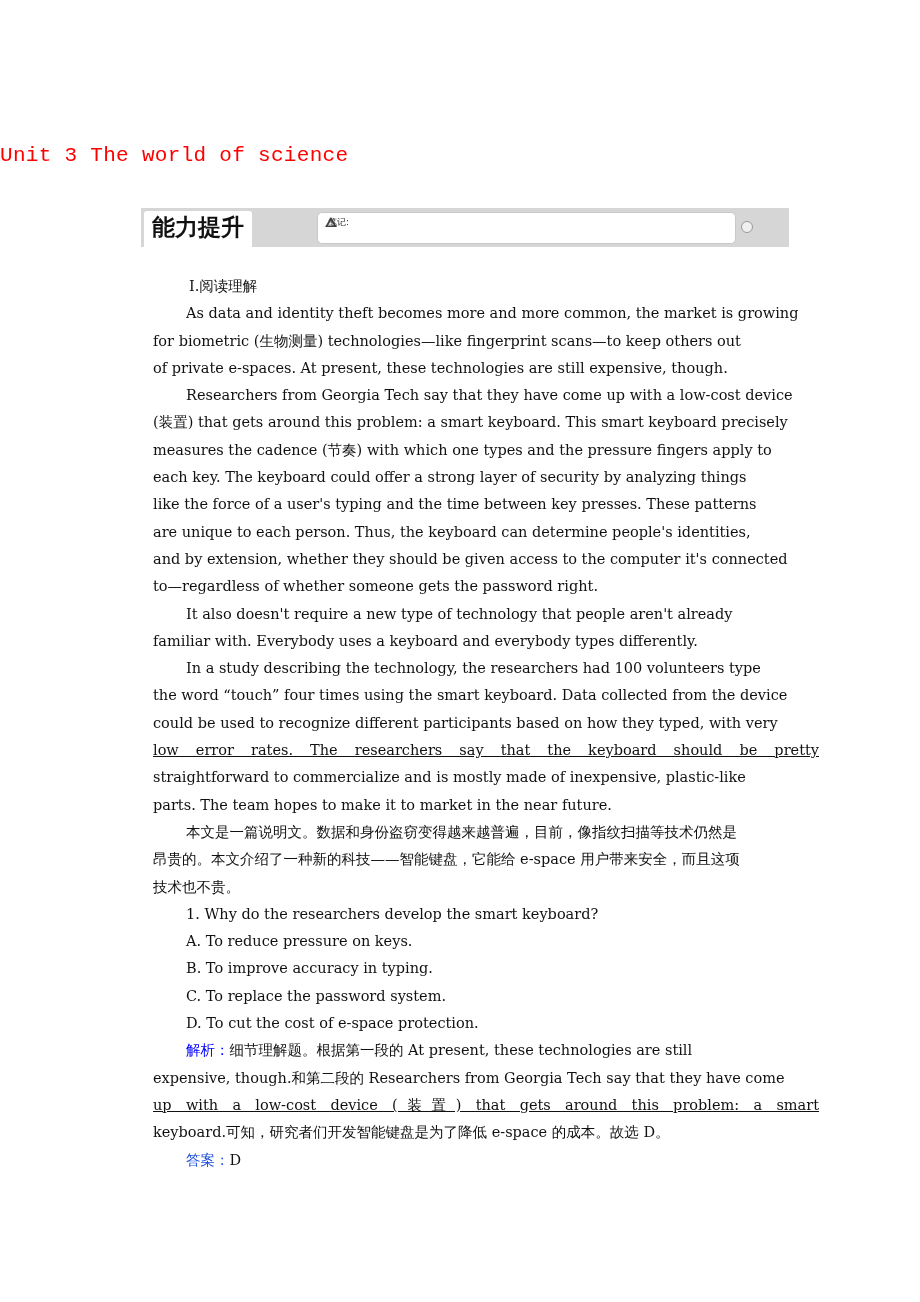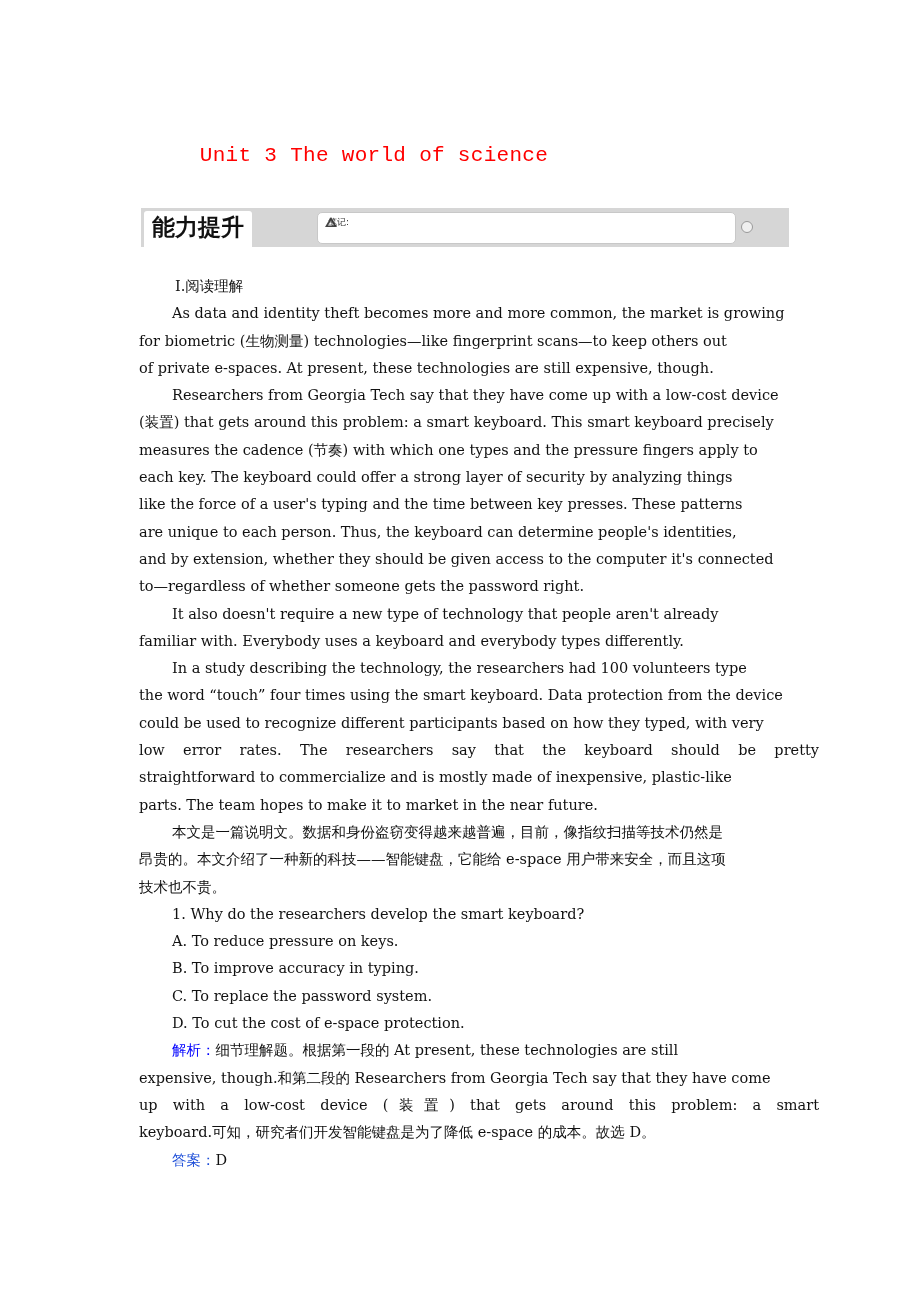--- a/index.html
+++ b/index.html
@@ -1,38 +1,38 @@
 <!DOCTYPE html>
 <html><head>
   <meta charset="utf-8">
   <style>
     html, body { margin: 0; padding: 0; background: #ffffff; }
     body { width: 920px; height: 1302px; position: relative; overflow: hidden;
            font-family: "DejaVu Serif", "Liberation Serif", serif; color: #111; }
-    .title { position: absolute; top: 144px; left: 0; width: 748px; text-align: center;
+    .title { position: absolute; top: 144px; left: 0; width: 748px; 
              font-family: "Liberation Mono", "DejaVu Sans Mono", monospace;
              font-size: 21px; color: #ff0000; letter-spacing: 0.3px; }
     .banner { position: absolute; left: 141px; top: 208px; width: 648px; height: 39px;
               background: #d6d6d6; }
     .banner-label { position: absolute; left: 3px; top: 3px; width: 108px; height: 45px;
                     background: #ffffff; border-radius: 3px;
                     font-family: "DejaVu Sans", sans-serif; font-weight: bold;
                     font-size: 23px; line-height: 33px; text-align: center; color: #111; }
     .notes-box { position: absolute; left: 176px; top: 4px; width: 417px; height: 30px;
                  background: #ffffff; border-radius: 5px; border: 1px solid #c8c8c8; }
     .notes-icon { position: absolute; left: 7px; top: 4px; width: 12px; height: 10px; }
     .notes-label { position: absolute; left: 10px; top: 3px; font-size: 9px;
                    font-family: "DejaVu Sans", sans-serif; color: #333; }
     .clip-icon { position: absolute; left: 600px; top: 13px; width: 10px; height: 10px;
                  border-radius: 50%; border: 1px solid #999; background: #f0f0f0; }
     .content { position: absolute; left: 139px; top: 273px; width: 680px;
                font-size: 14.5px; line-height: 27.3px; }
-    .line { white-space: nowrap; }
+    .line { white-space: nowrap; margin-left: 14px; }
     .indent { padding-left: 33px; }
-    .justify { text-align: justify; text-align-last: justify; white-space: normal; }
+    .justify { text-align: justify; text-align-last: justify; white-space: normal; text-decoration: underline; }
     .blue { color: #0000ff; }
     .red { color: #1d4ed8; font-family: Liberation Mono, monospace; }
   </style>
 </head>
 <body>
 
 <div class="title">Unit 3 The world of science</div>
 
 <div class="banner">
   <div class="banner-label">能力提升</div>
@@ -57,21 +57,21 @@
     <div class="line">(装置) that gets around this problem: a smart keyboard. This smart keyboard precisely</div>
     <div class="line">measures the cadence (节奏) with which one types and the pressure fingers apply to</div>
     <div class="line">each key. The keyboard could offer a strong layer of security by analyzing things</div>
     <div class="line">like the force of a user's typing and the time between key presses. These patterns</div>
     <div class="line">are unique to each person. Thus, the keyboard can determine people's identities,</div>
     <div class="line">and by extension, whether they should be given access to the computer it's connected</div>
     <div class="line">to—regardless of whether someone gets the password right.</div>
     <div class="line indent">It also doesn't require a new type of technology that people aren't already</div>
     <div class="line">familiar with. Everybody uses a keyboard and everybody types differently.</div>
     <div class="line indent">In a study describing the technology, the researchers had 100 volunteers type</div>
-    <div class="line">the word “touch” four times using the smart keyboard. Data protection from the device</div>
+    <div class="line">the word “touch” four times using the smart keyboard. Data collected from the device</div>
     <div class="line">could be used to recognize different participants based on how they typed, with very</div>
     <div class="line justify">low error rates. The researchers say that the keyboard should be pretty</div>
     <div class="line">straightforward to commercialize and is mostly made of inexpensive, plastic-like</div>
     <div class="line">parts. The team hopes to make it to market in the near future.</div>
   </div>
 
   <div>
     <div class="line indent">本文是一篇说明文。数据和身份盗窃变得越来越普遍，目前，像指纹扫描等技术仍然是</div>
     <div class="line">昂贵的。本文介绍了一种新的科技——智能键盘，它能给 e-space 用户带来安全，而且这项</div>
     <div class="line">技术也不贵。</div>

